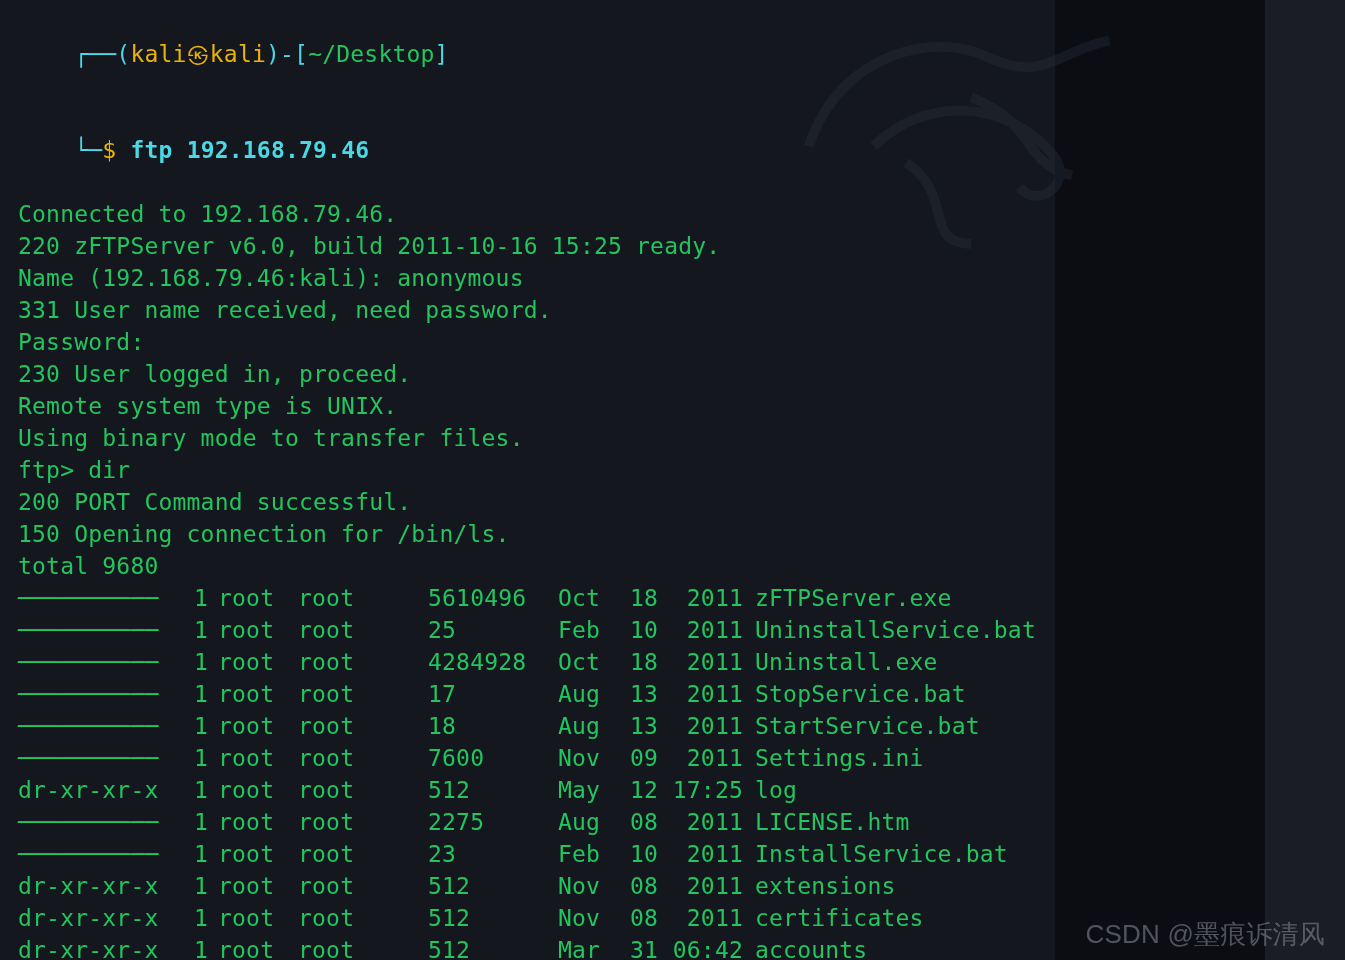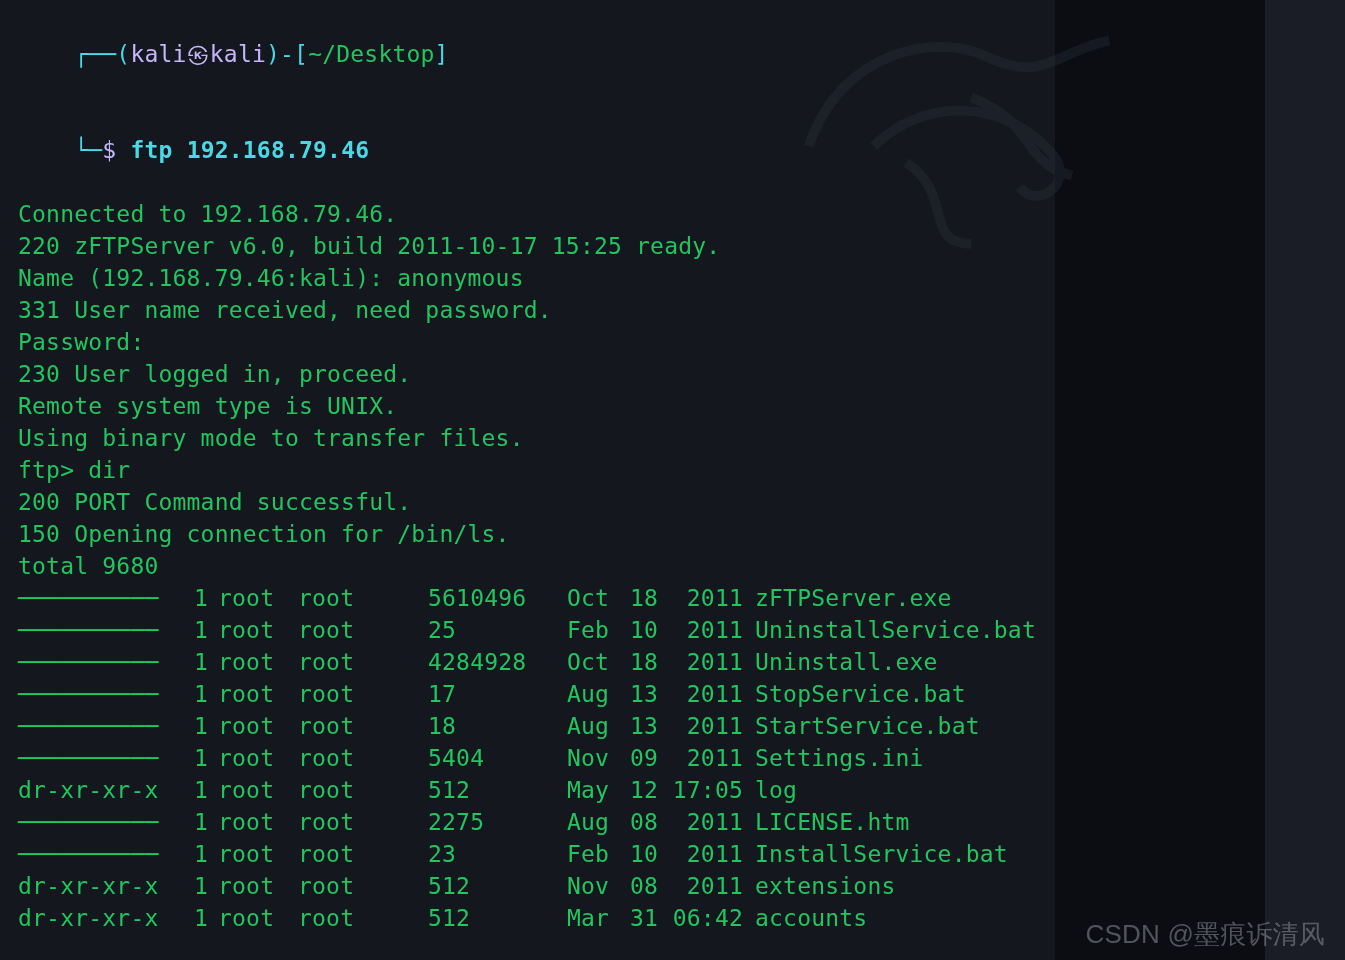--- a/index.html
+++ b/index.html
@@ -1,29 +1,29 @@
 <!DOCTYPE html>
 <html><head>
 <meta charset="utf-8">
 <style>
   html,body{margin:0;padding:0;width:1345px;height:960px;background:#0d0f14;overflow:hidden;font-family:"DejaVu Sans Mono","Menlo","Consolas",monospace}
   .terminal{position:relative;width:1345px;height:960px;background:#15171e;color:#d9dce3;box-sizing:border-box;padding:6px 18px 0 18px;font-size:23px;line-height:32px;letter-spacing:0.2px}
   .line{white-space:pre}
   .cyan{color:#4ad8e6}
   .cyan-b{color:#4ad8e6;font-weight:bold}
-  .red{color:#c4b5fd}
+  .red{color:#eab308}
   .white-b{color:#22c55e;font-weight:normal}
   .txt{color:#22c55e}
   
   .perm{display:inline-block;width:160px}
   .lnk{display:inline-block;width:30px;text-align:right}
   .usr{display:inline-block;width:80px;margin-left:10px}
   .grp{display:inline-block;width:130px}
   .sz{display:inline-block;width:130px;text-align:left}
-  .mon{display:inline-block;width:60px;text-align:center}
+  .mon{display:inline-block;width:60px;text-align:left}
   .day{display:inline-block;width:40px;text-align:right}
   .yr{display:inline-block;width:85px;text-align:right}
   .nm{display:inline-block;margin-left:12px}
   
   .kali-bg{position:absolute;top:0;right:210px;width:360px;height:260px;opacity:0.35;pointer-events:none}
   .kali-bg svg{width:100%;height:100%}
   
   .right-strip{position:absolute;right:0;top:0;height:100%;width:290px;background:#0b0d12}
   .inner-strip{position:absolute;right:0;top:0;height:100%;width:80px;background:#1a1d26}
   .watermark{position:absolute;right:20px;bottom:10px;color:#8b8e97;font-family:"Helvetica Neue",Arial,sans-serif;font-size:26px;opacity:0.55}
@@ -46,41 +46,42 @@
   <div class="line">
     <span class="cyan">┌──(</span><span class="red">kali</span><span class="red">㉿</span><span class="red">kali</span><span class="cyan">)-[</span><span class="white-b">~/Desktop</span><span class="cyan">]</span>
   </div>
 
   <div class="line">
     <span class="cyan">└─</span><span class="red">$</span><span> </span><span class="cyan-b">ftp 192.168.79.46</span>
   </div>
 
   <div id="session">
       <div class="line txt">Connected to 192.168.79.46.</div>
-      <div class="line txt">220 zFTPServer v6.0, build 2011-10-17 15:25 ready.</div>
+      <div class="line txt">220 zFTPServer v6.0, build 2011-10-16 15:25 ready.</div>
       <div class="line txt">Name (192.168.79.46:kali): anonymous</div>
       <div class="line txt">331 User name received, need password.</div>
       <div class="line txt">Password:</div>
       <div class="line txt">230 User logged in, proceed.</div>
       <div class="line txt">Remote system type is UNIX.</div>
       <div class="line txt">Using binary mode to transfer files.</div>
       <div class="line txt">ftp&gt; dir</div>
       <div class="line txt">200 PORT Command successful.</div>
       <div class="line txt">150 Opening connection for /bin/ls.</div>
       <div class="line txt">total 9680</div>
     </div>
 
   <div id="listing">
       <div class="line txt"><span class="perm">──────────</span><span class="lnk">1</span><span class="usr">root</span><span class="grp">root</span><span class="sz">5610496</span><span class="mon">Oct</span><span class="day">18</span><span class="yr">2011</span><span class="nm">zFTPServer.exe</span></div>
       <div class="line txt"><span class="perm">──────────</span><span class="lnk">1</span><span class="usr">root</span><span class="grp">root</span><span class="sz">25</span><span class="mon">Feb</span><span class="day">10</span><span class="yr">2011</span><span class="nm">UninstallService.bat</span></div>
       <div class="line txt"><span class="perm">──────────</span><span class="lnk">1</span><span class="usr">root</span><span class="grp">root</span><span class="sz">4284928</span><span class="mon">Oct</span><span class="day">18</span><span class="yr">2011</span><span class="nm">Uninstall.exe</span></div>
       <div class="line txt"><span class="perm">──────────</span><span class="lnk">1</span><span class="usr">root</span><span class="grp">root</span><span class="sz">17</span><span class="mon">Aug</span><span class="day">13</span><span class="yr">2011</span><span class="nm">StopService.bat</span></div>
       <div class="line txt"><span class="perm">──────────</span><span class="lnk">1</span><span class="usr">root</span><span class="grp">root</span><span class="sz">18</span><span class="mon">Aug</span><span class="day">13</span><span class="yr">2011</span><span class="nm">StartService.bat</span></div>
-      <div class="line txt"><span class="perm">──────────</span><span class="lnk">1</span><span class="usr">root</span><span class="grp">root</span><span class="sz">5404</span><span class="mon">Nov</span><span class="day">09</span><span class="yr">2011</span><span class="nm">Settings.ini</span></div>
-      <div class="line txt"><span class="perm">dr-xr-xr-x</span><span class="lnk">1</span><span class="usr">root</span><span class="grp">root</span><span class="sz">512</span><span class="mon">May</span><span class="day">12</span><span class="yr">17:05</span><span class="nm">log</span></div>
+      <div class="line txt"><span class="perm">──────────</span><span class="lnk">1</span><span class="usr">root</span><span class="grp">root</span><span class="sz">7600</span><span class="mon">Nov</span><span class="day">09</span><span class="yr">2011</span><span class="nm">Settings.ini</span></div>
+      <div class="line txt"><span class="perm">dr-xr-xr-x</span><span class="lnk">1</span><span class="usr">root</span><span class="grp">root</span><span class="sz">512</span><span class="mon">May</span><span class="day">12</span><span class="yr">17:25</span><span class="nm">log</span></div>
       <div class="line txt"><span class="perm">──────────</span><span class="lnk">1</span><span class="usr">root</span><span class="grp">root</span><span class="sz">2275</span><span class="mon">Aug</span><span class="day">08</span><span class="yr">2011</span><span class="nm">LICENSE.htm</span></div>
       <div class="line txt"><span class="perm">──────────</span><span class="lnk">1</span><span class="usr">root</span><span class="grp">root</span><span class="sz">23</span><span class="mon">Feb</span><span class="day">10</span><span class="yr">2011</span><span class="nm">InstallService.bat</span></div>
       <div class="line txt"><span class="perm">dr-xr-xr-x</span><span class="lnk">1</span><span class="usr">root</span><span class="grp">root</span><span class="sz">512</span><span class="mon">Nov</span><span class="day">08</span><span class="yr">2011</span><span class="nm">extensions</span></div>
+      <div class="line txt"><span class="perm">dr-xr-xr-x</span><span class="lnk">1</span><span class="usr">root</span><span class="grp">root</span><span class="sz">512</span><span class="mon">Nov</span><span class="day">08</span><span class="yr">2011</span><span class="nm">certificates</span></div>
       <div class="line txt"><span class="perm">dr-xr-xr-x</span><span class="lnk">1</span><span class="usr">root</span><span class="grp">root</span><span class="sz">512</span><span class="mon">Mar</span><span class="day">31</span><span class="yr">06:42</span><span class="nm">accounts</span></div>
     </div>
 
   <div class="watermark">CSDN @墨痕诉清风</div>
 </div>
 
 </body></html>

